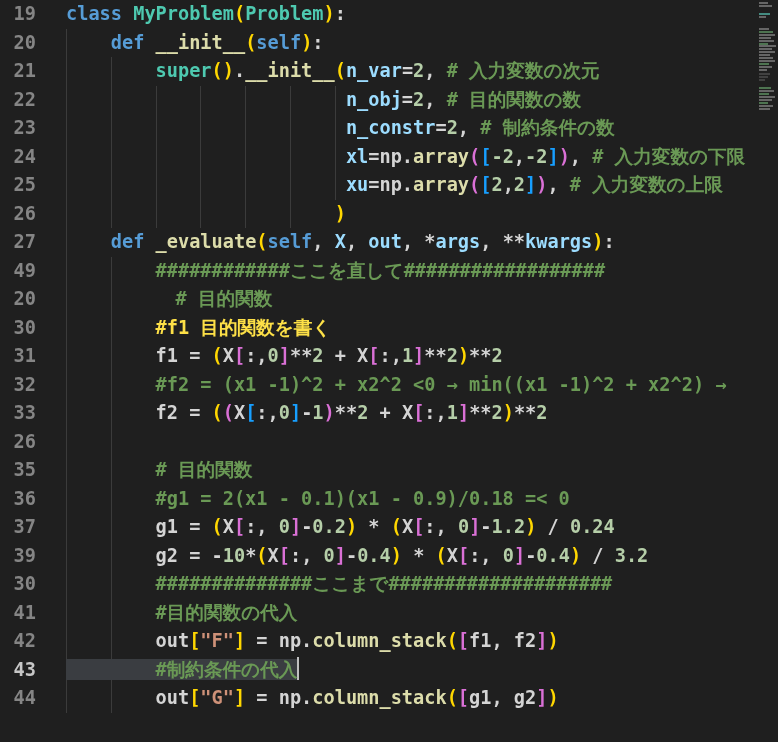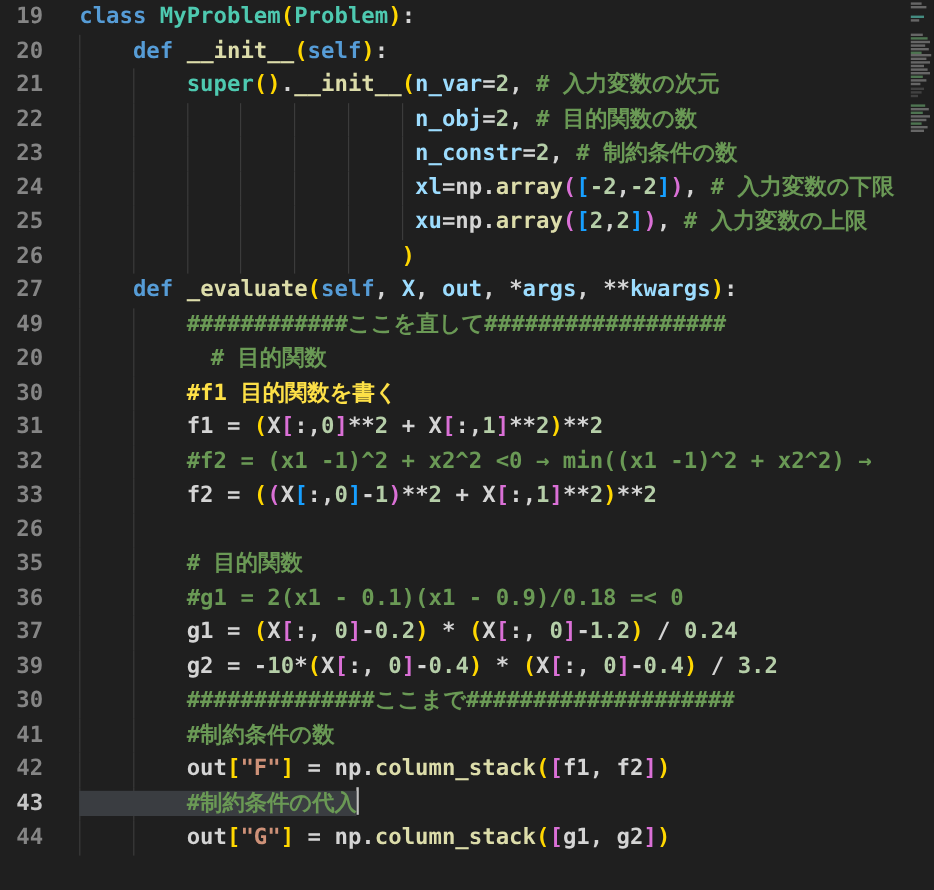--- a/index.html
+++ b/index.html
@@ -75,21 +75,21 @@
       <div class="row"><span class="ln">30</span><div class="code"><span class="guide" style="left: calc(0ch);"></span><span class="guide" style="left: calc(4ch);"></span><span class="tok" style="color: rgb(212, 212, 212);">        </span><span class="tok" style="color: #fde047;">#f1 目的関数を書く</span></div></div>
       <div class="row"><span class="ln">31</span><div class="code"><span class="guide" style="left: calc(0ch);"></span><span class="guide" style="left: calc(4ch);"></span><span class="tok" style="color: rgb(212, 212, 212);">        f1 = </span><span class="tok" style="color: rgb(255, 215, 0);">(</span><span class="tok" style="color: rgb(212, 212, 212);">X</span><span class="tok" style="color: rgb(218, 112, 214);">[</span><span class="tok" style="color: rgb(212, 212, 212);">:,</span><span class="tok" style="color: rgb(181, 206, 168);">0</span><span class="tok" style="color: rgb(218, 112, 214);">]</span><span class="tok" style="color: rgb(212, 212, 212);">**</span><span class="tok" style="color: rgb(181, 206, 168);">2</span><span class="tok" style="color: rgb(212, 212, 212);"> + X</span><span class="tok" style="color: rgb(218, 112, 214);">[</span><span class="tok" style="color: rgb(212, 212, 212);">:,</span><span class="tok" style="color: rgb(181, 206, 168);">1</span><span class="tok" style="color: rgb(218, 112, 214);">]</span><span class="tok" style="color: rgb(212, 212, 212);">**</span><span class="tok" style="color: rgb(181, 206, 168);">2</span><span class="tok" style="color: rgb(255, 215, 0);">)</span><span class="tok" style="color: rgb(212, 212, 212);">**</span><span class="tok" style="color: rgb(181, 206, 168);">2</span></div></div>
       <div class="row"><span class="ln">32</span><div class="code"><span class="guide" style="left: calc(0ch);"></span><span class="guide" style="left: calc(4ch);"></span><span class="tok" style="color: rgb(212, 212, 212);">        </span><span class="tok" style="color: rgb(106, 153, 85);">#f2 = (x1 -1)^2 + x2^2 &lt;0 → min((x1 -1)^2 + x2^2) →</span></div></div>
       <div class="row"><span class="ln">33</span><div class="code"><span class="guide" style="left: calc(0ch);"></span><span class="guide" style="left: calc(4ch);"></span><span class="tok" style="color: rgb(212, 212, 212);">        f2 = </span><span class="tok" style="color: rgb(255, 215, 0);">(</span><span class="tok" style="color: rgb(218, 112, 214);">(</span><span class="tok" style="color: rgb(212, 212, 212);">X</span><span class="tok" style="color: rgb(23, 159, 255);">[</span><span class="tok" style="color: rgb(212, 212, 212);">:,</span><span class="tok" style="color: rgb(181, 206, 168);">0</span><span class="tok" style="color: rgb(23, 159, 255);">]</span><span class="tok" style="color: rgb(212, 212, 212);">-</span><span class="tok" style="color: rgb(181, 206, 168);">1</span><span class="tok" style="color: rgb(218, 112, 214);">)</span><span class="tok" style="color: rgb(212, 212, 212);">**</span><span class="tok" style="color: rgb(181, 206, 168);">2</span><span class="tok" style="color: rgb(212, 212, 212);"> + X</span><span class="tok" style="color: rgb(218, 112, 214);">[</span><span class="tok" style="color: rgb(212, 212, 212);">:,</span><span class="tok" style="color: rgb(181, 206, 168);">1</span><span class="tok" style="color: rgb(218, 112, 214);">]</span><span class="tok" style="color: rgb(212, 212, 212);">**</span><span class="tok" style="color: rgb(181, 206, 168);">2</span><span class="tok" style="color: rgb(255, 215, 0);">)</span><span class="tok" style="color: rgb(212, 212, 212);">**</span><span class="tok" style="color: rgb(181, 206, 168);">2</span></div></div>
       <div class="row"><span class="ln">26</span><div class="code"><span class="guide" style="left: calc(0ch);"></span><span class="guide" style="left: calc(4ch);"></span></div></div>
       <div class="row"><span class="ln">35</span><div class="code"><span class="guide" style="left: calc(0ch);"></span><span class="guide" style="left: calc(4ch);"></span><span class="tok" style="color: rgb(212, 212, 212);">        </span><span class="tok" style="color: rgb(106, 153, 85);"># 目的関数</span></div></div>
       <div class="row"><span class="ln">36</span><div class="code"><span class="guide" style="left: calc(0ch);"></span><span class="guide" style="left: calc(4ch);"></span><span class="tok" style="color: rgb(212, 212, 212);">        </span><span class="tok" style="color: rgb(106, 153, 85);">#g1 = 2(x1 - 0.1)(x1 - 0.9)/0.18 =&lt; 0</span></div></div>
       <div class="row"><span class="ln">37</span><div class="code"><span class="guide" style="left: calc(0ch);"></span><span class="guide" style="left: calc(4ch);"></span><span class="tok" style="color: rgb(212, 212, 212);">        g1 = </span><span class="tok" style="color: rgb(255, 215, 0);">(</span><span class="tok" style="color: rgb(212, 212, 212);">X</span><span class="tok" style="color: rgb(218, 112, 214);">[</span><span class="tok" style="color: rgb(212, 212, 212);">:, </span><span class="tok" style="color: rgb(181, 206, 168);">0</span><span class="tok" style="color: rgb(218, 112, 214);">]</span><span class="tok" style="color: rgb(212, 212, 212);">-</span><span class="tok" style="color: rgb(181, 206, 168);">0.2</span><span class="tok" style="color: rgb(255, 215, 0);">)</span><span class="tok" style="color: rgb(212, 212, 212);"> * </span><span class="tok" style="color: rgb(255, 215, 0);">(</span><span class="tok" style="color: rgb(212, 212, 212);">X</span><span class="tok" style="color: rgb(218, 112, 214);">[</span><span class="tok" style="color: rgb(212, 212, 212);">:, </span><span class="tok" style="color: rgb(181, 206, 168);">0</span><span class="tok" style="color: rgb(218, 112, 214);">]</span><span class="tok" style="color: rgb(212, 212, 212);">-</span><span class="tok" style="color: rgb(181, 206, 168);">1.2</span><span class="tok" style="color: rgb(255, 215, 0);">)</span><span class="tok" style="color: rgb(212, 212, 212);"> / </span><span class="tok" style="color: rgb(181, 206, 168);">0.24</span></div></div>
       <div class="row"><span class="ln">39</span><div class="code"><span class="guide" style="left: calc(0ch);"></span><span class="guide" style="left: calc(4ch);"></span><span class="tok" style="color: rgb(212, 212, 212);">        g2 = -</span><span class="tok" style="color: rgb(181, 206, 168);">10</span><span class="tok" style="color: rgb(212, 212, 212);">*</span><span class="tok" style="color: rgb(255, 215, 0);">(</span><span class="tok" style="color: rgb(212, 212, 212);">X</span><span class="tok" style="color: rgb(218, 112, 214);">[</span><span class="tok" style="color: rgb(212, 212, 212);">:, </span><span class="tok" style="color: rgb(181, 206, 168);">0</span><span class="tok" style="color: rgb(218, 112, 214);">]</span><span class="tok" style="color: rgb(212, 212, 212);">-</span><span class="tok" style="color: rgb(181, 206, 168);">0.4</span><span class="tok" style="color: rgb(255, 215, 0);">)</span><span class="tok" style="color: rgb(212, 212, 212);"> * </span><span class="tok" style="color: rgb(255, 215, 0);">(</span><span class="tok" style="color: rgb(212, 212, 212);">X</span><span class="tok" style="color: rgb(218, 112, 214);">[</span><span class="tok" style="color: rgb(212, 212, 212);">:, </span><span class="tok" style="color: rgb(181, 206, 168);">0</span><span class="tok" style="color: rgb(218, 112, 214);">]</span><span class="tok" style="color: rgb(212, 212, 212);">-</span><span class="tok" style="color: rgb(181, 206, 168);">0.4</span><span class="tok" style="color: rgb(255, 215, 0);">)</span><span class="tok" style="color: rgb(212, 212, 212);"> / </span><span class="tok" style="color: rgb(181, 206, 168);">3.2</span></div></div>
       <div class="row"><span class="ln">30</span><div class="code"><span class="guide" style="left: calc(0ch);"></span><span class="guide" style="left: calc(4ch);"></span><span class="tok" style="color: rgb(212, 212, 212);">        </span><span class="tok" style="color: rgb(106, 153, 85);">##############ここまで####################</span></div></div>
-      <div class="row"><span class="ln">41</span><div class="code"><span class="guide" style="left: calc(0ch);"></span><span class="guide" style="left: calc(4ch);"></span><span class="tok" style="color: rgb(212, 212, 212);">        </span><span class="tok" style="color: rgb(106, 153, 85);">#制約条件の数</span></div></div>
+      <div class="row"><span class="ln">41</span><div class="code"><span class="guide" style="left: calc(0ch);"></span><span class="guide" style="left: calc(4ch);"></span><span class="tok" style="color: rgb(212, 212, 212);">        </span><span class="tok" style="color: rgb(106, 153, 85);">#目的関数の代入</span></div></div>
       <div class="row"><span class="ln">42</span><div class="code"><span class="guide" style="left: calc(0ch);"></span><span class="guide" style="left: calc(4ch);"></span><span class="tok" style="color: rgb(212, 212, 212);">        out</span><span class="tok" style="color: rgb(255, 215, 0);">[</span><span class="tok" style="color: rgb(206, 145, 120);">"F"</span><span class="tok" style="color: rgb(255, 215, 0);">]</span><span class="tok" style="color: rgb(212, 212, 212);"> = np.</span><span class="tok" style="color: rgb(220, 220, 170);">column_stack</span><span class="tok" style="color: rgb(255, 215, 0);">(</span><span class="tok" style="color: rgb(218, 112, 214);">[</span><span class="tok" style="color: rgb(212, 212, 212);">f1, f2</span><span class="tok" style="color: rgb(218, 112, 214);">]</span><span class="tok" style="color: rgb(255, 215, 0);">)</span></div></div>
       <div class="row"><span class="ln active">43</span><div class="code"><span class="guide" style="left: calc(0ch);"></span><span class="guide" style="left: calc(4ch);"></span><span class="tok sel-bg" style="color: rgb(106, 153, 85);">        #制約条件の代入</span><span class="cursor" style="background: rgb(192, 192, 192);"></span></div></div>
       <div class="row"><span class="ln">44</span><div class="code"><span class="guide" style="left: calc(0ch);"></span><span class="guide" style="left: calc(4ch);"></span><span class="tok" style="color: rgb(212, 212, 212);">        out</span><span class="tok" style="color: rgb(255, 215, 0);">[</span><span class="tok" style="color: rgb(206, 145, 120);">"G"</span><span class="tok" style="color: rgb(255, 215, 0);">]</span><span class="tok" style="color: rgb(212, 212, 212);"> = np.</span><span class="tok" style="color: rgb(220, 220, 170);">column_stack</span><span class="tok" style="color: rgb(255, 215, 0);">(</span><span class="tok" style="color: rgb(218, 112, 214);">[</span><span class="tok" style="color: rgb(212, 212, 212);">g1, g2</span><span class="tok" style="color: rgb(218, 112, 214);">]</span><span class="tok" style="color: rgb(255, 215, 0);">)</span></div></div>
     </div>
   <div class="minimap" id="minimap">
       <div class="mm-row" style="top: 2px; width: 9px; background: rgb(120, 120, 120);"></div>
       <div class="mm-row" style="top: 5px; width: 13px; background: rgb(120, 120, 120);"></div>
       <div class="mm-row" style="top: 13px; width: 11px; background: rgb(78, 168, 154);"></div>
       <div class="mm-row" style="top: 16px; width: 7px; background: rgb(120, 120, 120);"></div>
       <div class="mm-row" style="top: 28px; width: 10px; background: rgb(120, 120, 120);"></div>

